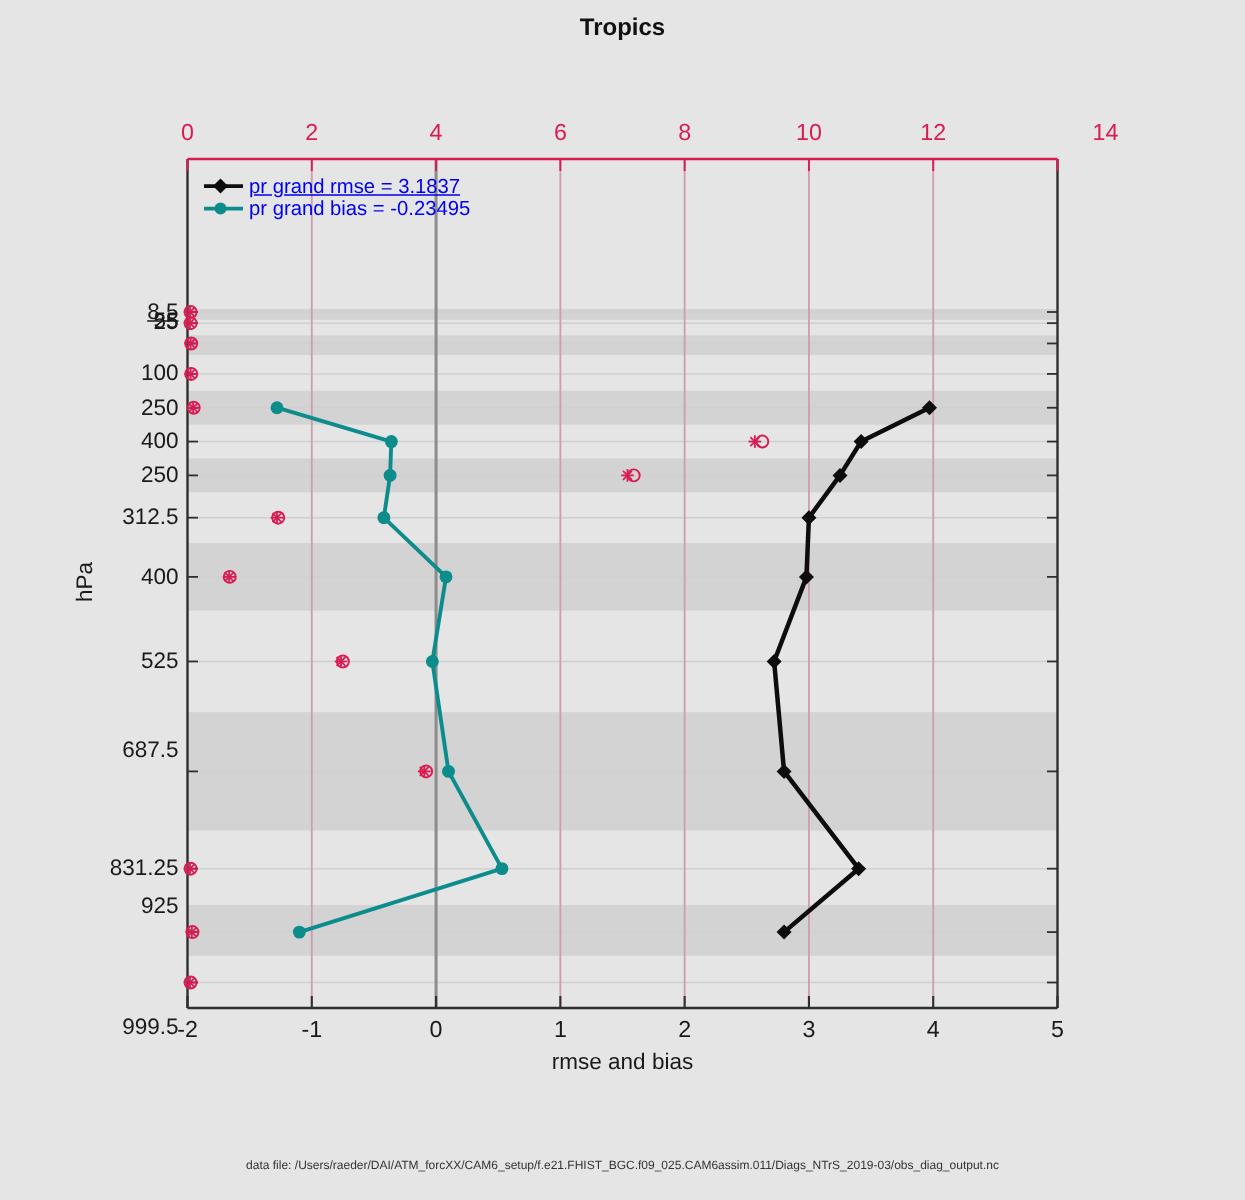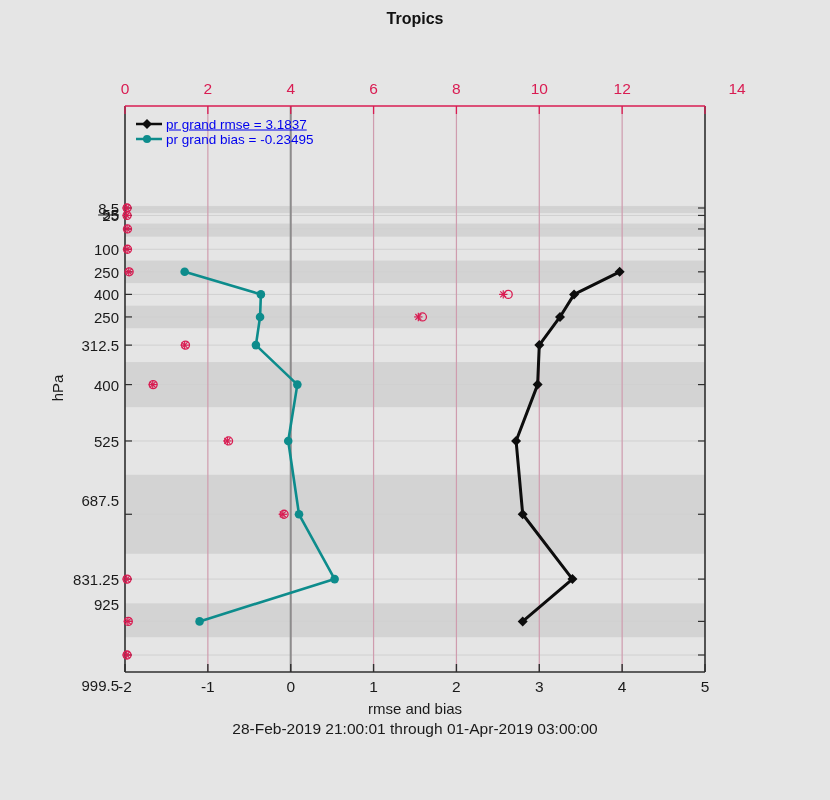--- a/index.html
+++ b/index.html
@@ -255,14 +255,14 @@
       <div class="ytick" style="left: 39px; top: 500px; text-align: right;">687.5</div>
       <div class="ytick" style="left: 39px; top: 579.109px;">831.25</div>
       <div class="ytick" style="left: 39px; top: 585px; margin-top: 19px;">925</div>
       <div class="ytick" style="left: 39px; top: 685px;">999.5</div>
     </div>
 
   <div class="legtxt" style="left:166px;top:124px;text-decoration:underline;">pr grand rmse = 3.1837</div>
   <div class="legtxt" style="left:166px;top:139px;">pr grand bias = -0.23495</div>
 
   <div id="xlabel" class="abs ctr">rmse and bias</div>
-  <div id="daterange" class="abs ctr">28-Feb-2019 21:00:01 through 01-Apr-2019 03:00:00</div>
+  <div id="datafile" class="abs ctr">data file: /Users/raeder/DAI/ATM_forcXX/CAM6_setup/f.e21.FHIST_BGC.f09_025.CAM6assim.011/Diags_NTrS_2019-03/obs_diag_output.nc</div>
 </div>
 
 </body></html>

